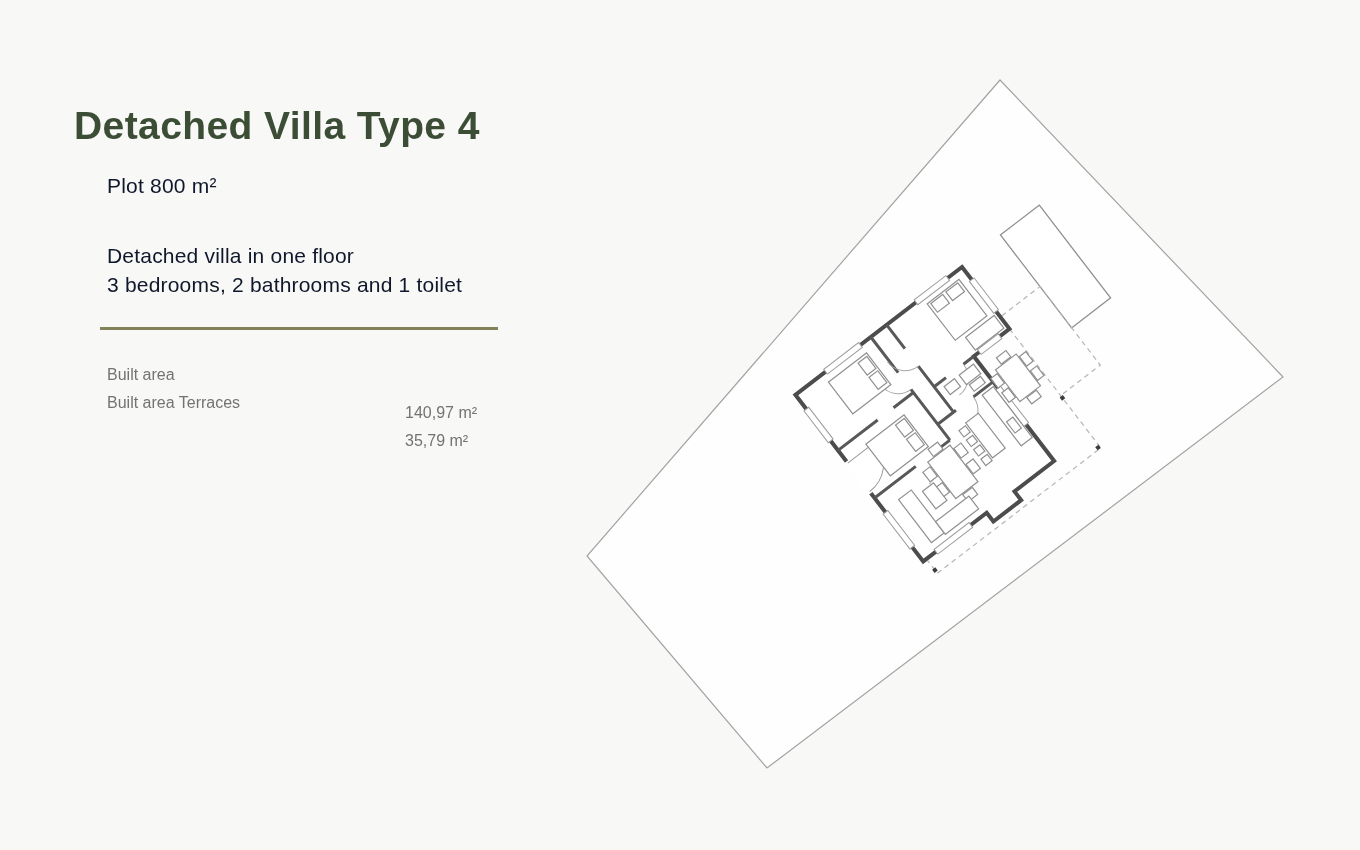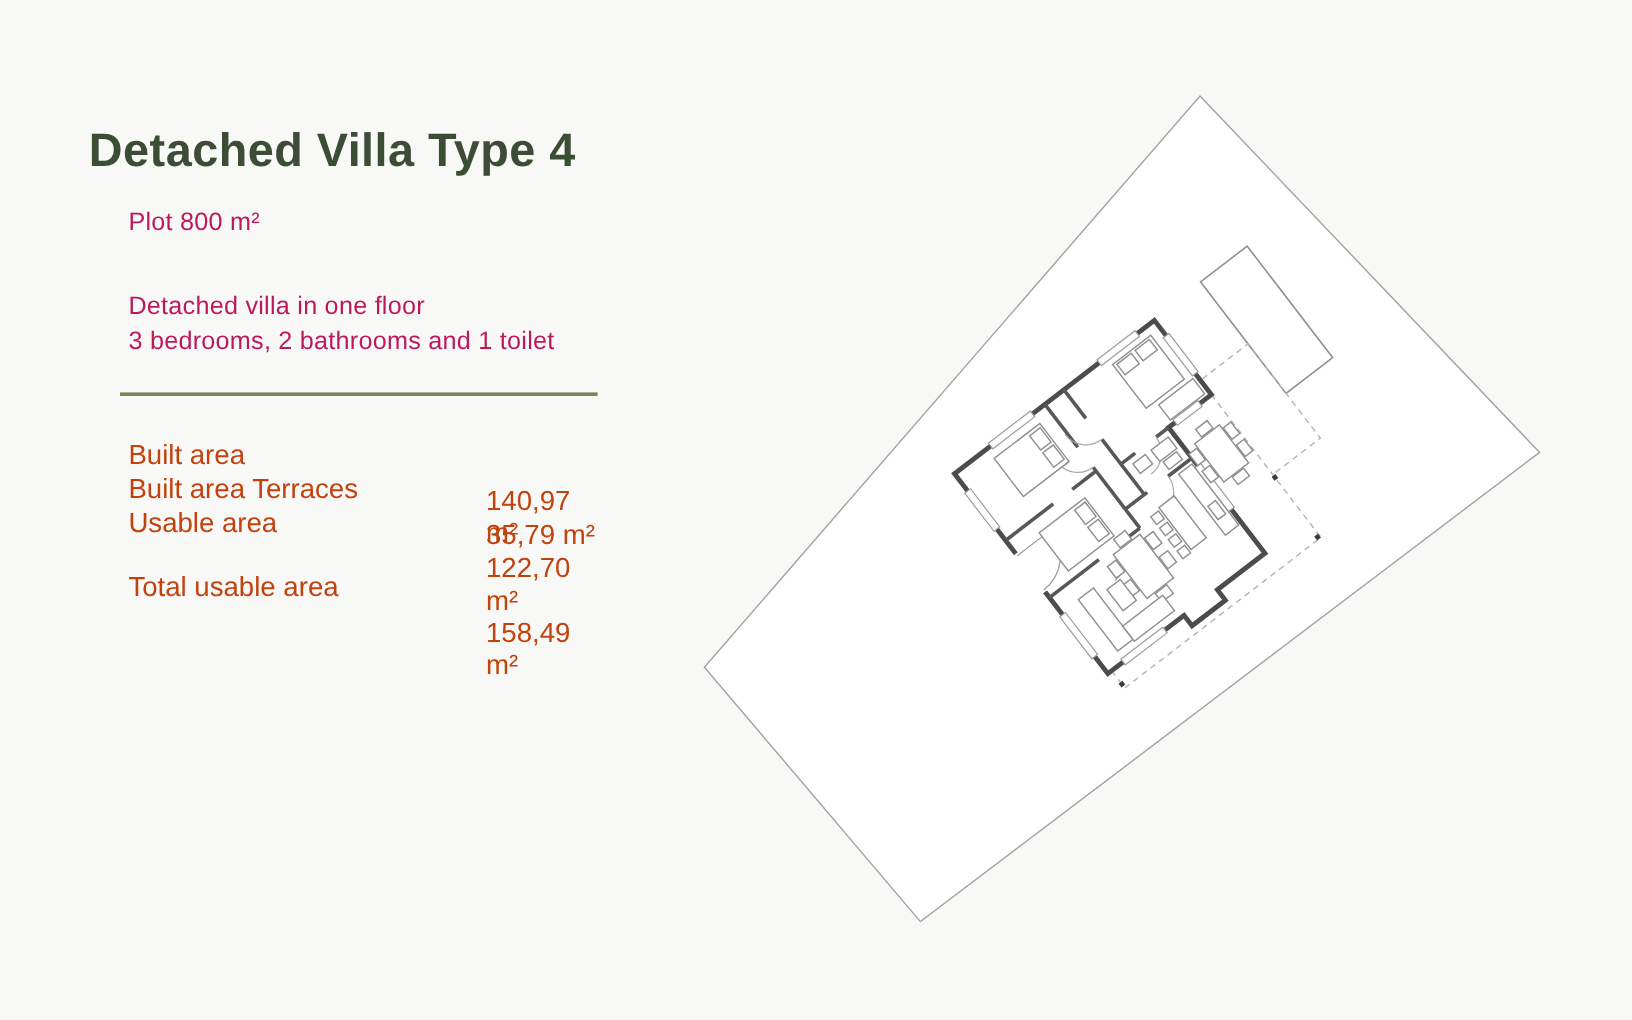--- a/index.html
+++ b/index.html
@@ -9,34 +9,34 @@
     font-family:"Liberation Sans","DejaVu Sans",sans-serif;
     color:#3e3e3e;
   }
   .page-title{
     position:absolute;left:74px;top:78px;
     font-size:39px;font-weight:700;letter-spacing:.4px;
     color:#3c4d35;
   }
   .desc-line{
     position:absolute;left:107px;
-    font-size:21px;color:#be185d;letter-spacing:.2px;
+    font-size:21px;color:#0f172a;letter-spacing:.2px;
   }
   #desc-plot{top:174px;}
   #desc-type{top:230px;margin-top:14px;}
   #desc-rooms{top:273px;}
   .divider{
     position:absolute;left:100px;top:327px;width:398px;height:3px;
     background:#82825b;border:none;margin:0;
   }
   .areas{
     position:absolute;left:107px;top:366px;width:400px;
   }
   .area-row{
-    position:relative;height:28px;font-size:23px;color:#c2410c;
+    position:relative;height:28px;font-size:16px;color:#737373;
   }
   .area-row .a-label{position:absolute;left:0;top:0;}
   .area-row .a-value{position:absolute;left:298px;top:0;margin-top:38px;}
   .area-row.total{margin-top:26px;}
   .planwrap{position:absolute;left:0;top:0;width:1360px;height:850px;}
 </style>
 </head>
 <body>
 
 <h1 class="page-title">Detached Villa Type 4</h1>
@@ -48,28 +48,20 @@
 <div class="divider"></div>
 
 <div class="areas">
   <div class="area-row">
     <span class="a-label">Built area</span>
     <span class="a-value">140,97 m²</span>
   </div>
   <div class="area-row">
     <span class="a-label">Built area Terraces</span>
     <span class="a-value">35,79 m²</span>
-  </div>
-  <div class="area-row">
-    <span class="a-label">Usable area</span>
-    <span class="a-value">122,70 m²</span>
-  </div>
-  <div class="area-row total">
-    <span class="a-label">Total usable area</span>
-    <span class="a-value">158,49 m²</span>
   </div>
 </div>
 
 <div class="planwrap">
 <svg width="1360" height="850" viewBox="0 0 1360 850" xmlns="http://www.w3.org/2000/svg">
 
   <polygon points="1000,80 1283,377 767,768 587,556" fill="#fefefe" stroke="#a3a3a3" stroke-width="1.2"></polygon>
 
   <g transform="translate(962,267) rotate(52.5)">
 

